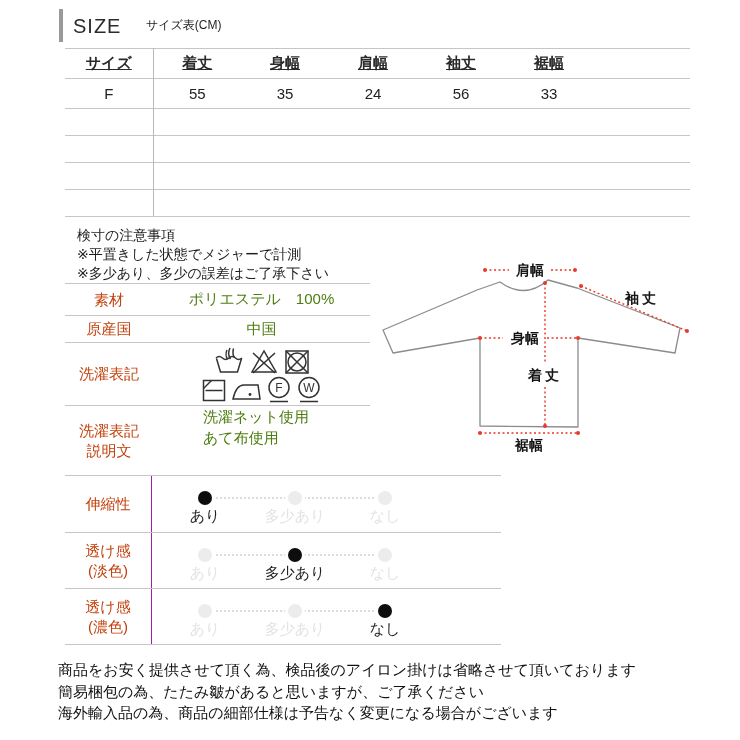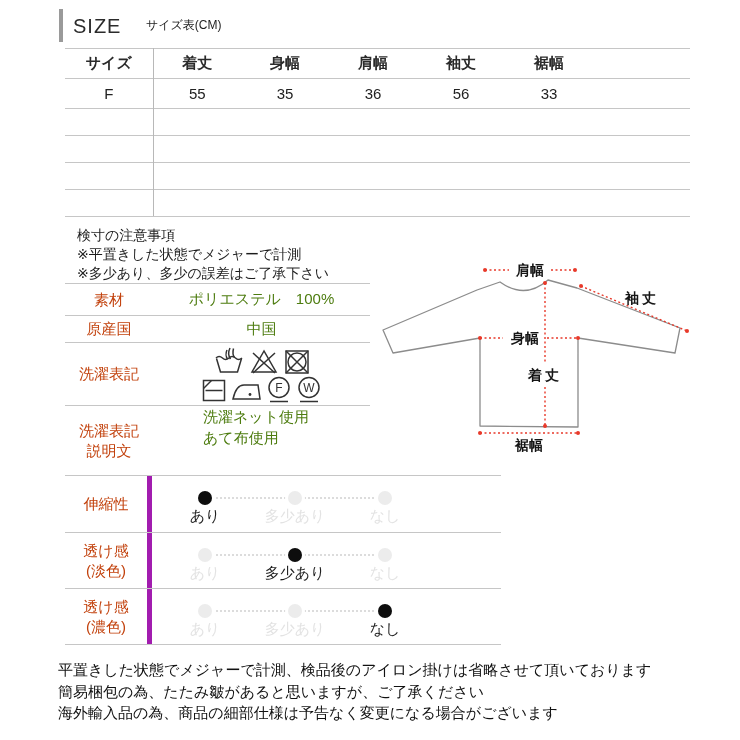--- a/index.html
+++ b/index.html
@@ -8,37 +8,37 @@
   .page { position:relative; width:740px; height:724px; background:#fff; overflow:hidden; }
 
   
   .accent-bar { position:absolute; left:59px; top:9px; width:4px; height:33px; background:#9a9a9a; }
   .size-en { position:absolute; left:73px; top:15px; font-size:20px; letter-spacing:1px; color:#2b2b2b; }
   .size-jp { position:absolute; left:146px; top:17px; font-size:12px; color:#1d1d1d; }
 
   
   table.size-table { position:absolute; left:65px; top:48px; width:625px; border-collapse:collapse; table-layout:fixed; }
   table.size-table th, table.size-table td { border-top:1px solid #c6c6c6; text-align:center; font-size:15px; padding:0; }
-  table.size-table thead th { height:30px; font-weight:600; color:#2a2a2a; }
+  table.size-table thead th { height:30px; font-weight:600; color:#2a2a2a;text-decoration:underline; }
   table.size-table tr.data td { height:30px; font-weight:400; }
   table.size-table tr.empty td { height:27px; }
   table.size-table tr:last-child td { border-bottom:1px solid #c6c6c6; }
   table.size-table .c0 { border-right:1px solid #b8b8b8; }
 
   
   .notes { position:absolute; left:77px; top:226px; font-size:14px; line-height:19px; color:#1c1c1c; }
 
   
   .info-table { position:absolute; left:65px; top:283px; }
   .irow { display:flex; border-top:1px solid #c6c6c6; }
   .irow.narrow { width:305px; }
   .irow.wide { width:436px; }
   .irow:last-child { border-bottom:1px solid #c6c6c6; }
   .ilabel { width:88px; display:flex; flex-direction:column; align-items:center; justify-content:center; font-size:15px; line-height:20px; text-align:center; color:#c2410c; }
-  .scale .ilabel { border-right:5px solid #a21caf; width:87px;justify-content:center; }
+  .scale .ilabel { border-right:1px solid #a21caf; width:87px;justify-content:center; }
   .ivalue { flex:1; display:flex; align-items:center; justify-content:center; font-size:15px; color:#4d7c0f; }
   .ivalue.text-left { flex-direction:column; align-items:flex-start; justify-content:flex-start; padding-left:50px; line-height:21px; }
   .care-icons { display:flex; flex-direction:column; align-items:center; gap:1px; }
   .care-row { display:flex; align-items:flex-end; gap:4px; }
   .care-row svg { display:block; }
 
   
   .scale-area { flex:1; position:relative; }
   .dot-rail { position:absolute; left:53px; width:180px; top:21px; border-top:2px dotted #dcdcdc; }
   .dot { position:absolute; top:15px; width:14px; height:14px; border-radius:50%; transform:translateX(-50%); box-shadow:0 0 0 3px #fff; }
@@ -83,21 +83,21 @@
         <th>袖丈</th>
         <th>裾幅</th>
         <th></th>
       </tr>
     </thead>
     <tbody>
       <tr class="data">
         <td class="c0">F</td>
         <td>55</td>
         <td>35</td>
-        <td>36</td>
+        <td>24</td>
         <td>56</td>
         <td>33</td>
         <td></td>
       </tr>
       <tr class="empty">
           <td class="c0"></td>
           <td colspan="6"></td>
         </tr>
       <tr class="empty">
           <td class="c0"></td>
@@ -288,18 +288,18 @@
 
       <text x="155" y="25" text-anchor="middle" font-size="14" font-weight="bold" fill="#151515">肩幅</text>
       <text x="267" y="53" text-anchor="middle" font-size="14" font-weight="bold" fill="#151515" letter-spacing="3">袖丈</text>
       <text x="150" y="93" text-anchor="middle" font-size="14" font-weight="bold" fill="#151515">身幅</text>
       <text x="170" y="130" text-anchor="middle" font-size="14" font-weight="bold" fill="#151515" letter-spacing="3">着丈</text>
       <text x="154" y="200" text-anchor="middle" font-size="14" font-weight="bold" fill="#151515">裾幅</text>
     </svg>
   </div>
 
   <div class="footer">
-    <div>平置きした状態でメジャーで計測、検品後のアイロン掛けは省略させて頂いております</div>
+    <div>商品をお安く提供させて頂く為、検品後のアイロン掛けは省略させて頂いております</div>
     <div>簡易梱包の為、たたみ皺があると思いますが、ご了承ください</div>
     <div>海外輸入品の為、商品の細部仕様は予告なく変更になる場合がございます</div>
   </div>
 
 </div>
 
 </body></html>

